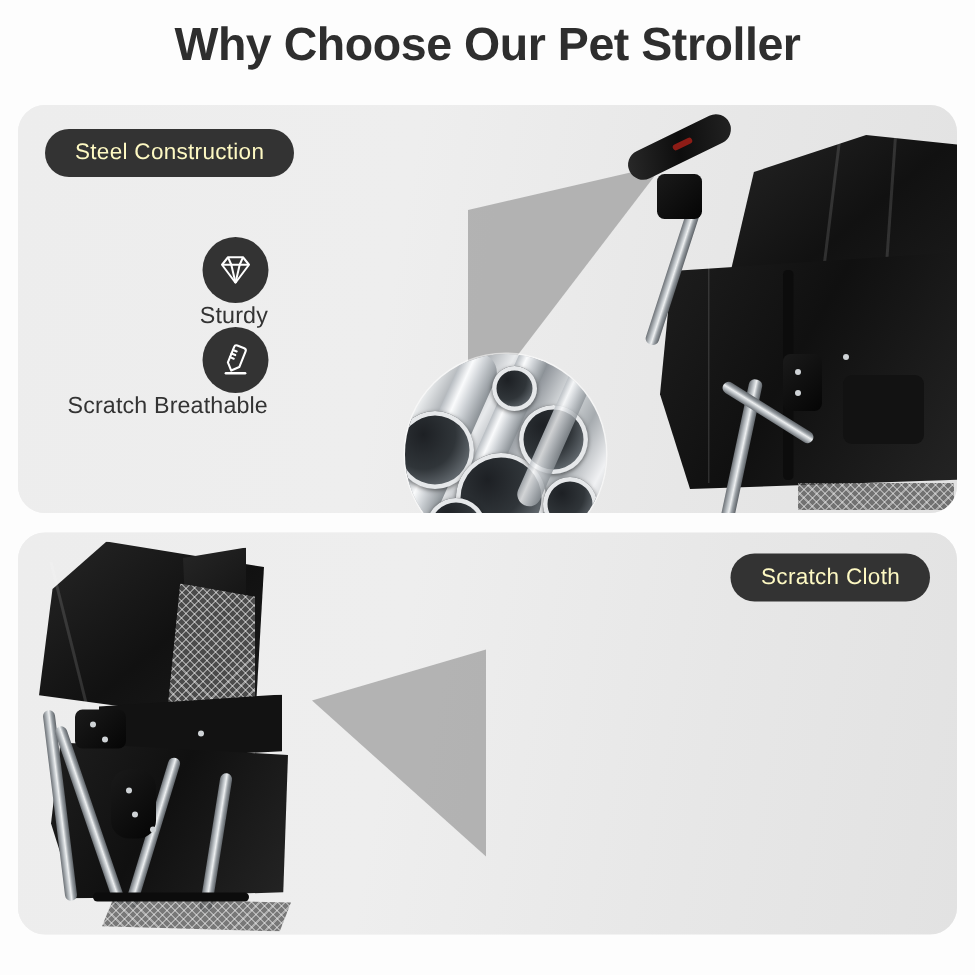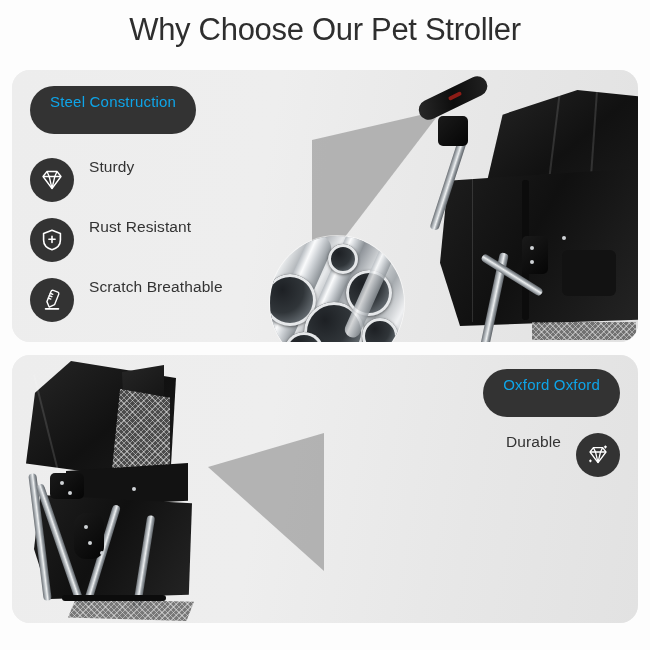--- a/index.html
+++ b/index.html
@@ -11,21 +11,21 @@
     overflow:hidden;
     position:relative;
   }
   .page { position:relative; width:650px; height:650px; background:#fdfdfd; }
 
   
   .title {
     position:absolute; top:12px; left:0; width:650px;
     text-align:center;
     font-size:31px;
-    font-weight:normal;
+    font-weight:bold;
     letter-spacing:-0.3px;
     color:#2e2e2e;
     white-space:nowrap;
   }
 
   
   .panel {
     position:absolute;
     background:#eeeeee;
     border-radius:18px;
@@ -36,40 +36,41 @@
 
   .panel-bg-fade {
     position:absolute; inset:0;
     background:linear-gradient(100deg,#ededed 0%,#eeeeee 40%,#e7e7e7 72%,#e2e2e2 100%);
   }
 
   
   .badge {
     position:absolute;
     background:#333333;
-    color:#0ea5e9;
+    color:#fef9c3;
     border-radius:999px;
     font-size:15px;
-    padding:7px 20px 24px 20px;
+    padding:7px 20px 8px 20px;
     white-space:nowrap;
     letter-spacing:0.2px;
   }
   #badge-steel  { left:18px; top:16px; }
   #badge-oxford { right:18px; top:14px; }
 
   
   .features { position:absolute; }
   #features-steel  { left:18px; top:88px; }
   #features-oxford { right:18px; top:78px; }
 
   .feature {
     display:flex;
-    align-items:flex-start;
+    align-items:flex-end;
     height:46px;
     margin-bottom:14px;
+    flex-direction:column;
   }
   .feature:last-child { margin-bottom:0; }
   #features-oxford .feature { justify-content:flex-end; }
 
   .f-icon {
     width:44px; height:44px;
     border-radius:50%;
     background:#333333;
     display:flex;
     align-items:center;
@@ -241,29 +242,20 @@
           <svg width="26" height="26" viewBox="0 0 26 26" fill="none" stroke="#ffffff" stroke-width="1.35" stroke-linejoin="round">
             <path d="M4 9.5 L8 4.5 H18 L22 9.5 L13 21.5 Z"></path>
             <path d="M4 9.5 H22"></path>
             <path d="M8 4.5 L10.2 9.5 L13 21.5"></path>
             <path d="M18 4.5 L15.8 9.5 L13 21.5"></path>
           </svg>
         </span>
         <span class="f-label nosel">Sturdy</span>
       </div>
 
-      <div class="feature">
-        <span class="f-icon">
-          <svg width="26" height="26" viewBox="0 0 26 26" fill="none" stroke="#ffffff" stroke-width="1.6" stroke-linejoin="round" stroke-linecap="round">
-            <path d="M13 3.2 L21.4 6.4 V13 C21.4 18 17.6 21.4 13 22.8 C8.4 21.4 4.6 18 4.6 13 V6.4 Z"></path>
-            <path d="M13 9.2 V15.4 M9.9 12.3 H16.1"></path>
-          </svg>
-        </span>
-        <span class="f-label nosel">Rust Resistant</span>
-      </div>
 
       <div class="feature">
         <span class="f-icon">
           <svg width="26" height="26" viewBox="0 0 26 26" fill="none" stroke="#ffffff" stroke-width="1.4" stroke-linejoin="round" stroke-linecap="round">
             <g transform="rotate(22 13 13)">
               <path d="M10.5 3.6 H15.5 A1.6 1.6 0 0 1 17.1 5.2 V16.4 L13 20.6 L8.9 16.4 V5.2
                        A1.6 1.6 0 0 1 10.5 3.6 Z"></path>
               <path d="M8.9 7.4 H11.6 M8.9 10.0 H11.6 M8.9 12.6 H11.6"></path>
             </g>
             <path d="M6.6 21.8 H19.4" stroke-width="1.7"></path>
@@ -312,36 +304,23 @@
       <div class="s-rivet" style="left:72px; top:170px;"></div>
       <div class="s-rivet" style="left:76px; top:186px;"></div>
       <div class="s-rivet" style="left:88px; top:196px;"></div>
       <div class="s-rivet" style="left:120px; top:132px;"></div>
 
       <div class="s-mesh" style="left:56px; top:244px; width:126px; height:22px; opacity:0.72;
            clip-path:polygon(6% 0%, 100% 12%, 94% 100%, 0% 84%);"></div>
       <div class="s-strap" style="left:50px; top:240px; width:104px; height:6px;"></div>
     </div>
 
-    <div class="badge nosel" id="badge-oxford">Oxford Oxford</div>
+    <div class="badge nosel" id="badge-oxford">Scratch Cloth</div>
 
     <div class="features" id="features-oxford">
 
-      <div class="feature">
-        <span class="f-label nosel">Durable</span>
-        <span class="f-icon">
-          <svg width="26" height="26" viewBox="0 0 26 26" fill="none" stroke="#ffffff" stroke-width="1.3" stroke-linejoin="round">
-            <path d="M5 10 L8.4 5.6 H17.6 L21 10 L13 20.6 Z"></path>
-            <path d="M5 10 H21"></path>
-            <path d="M8.4 5.6 L10.5 10 L13 20.6"></path>
-            <path d="M17.6 5.6 L15.5 10 L13 20.6"></path>
-            <path d="M20.4 3.4 L20.4 6.4 M18.9 4.9 H21.9" stroke-width="1.1"></path>
-            <path d="M5.4 17.6 L5.4 20.2 M4.1 18.9 H6.7" stroke-width="1.1"></path>
-          </svg>
-        </span>
-      </div>
 
 
 
     </div>
   </div>
 
 </div>
 
 </body></html>

